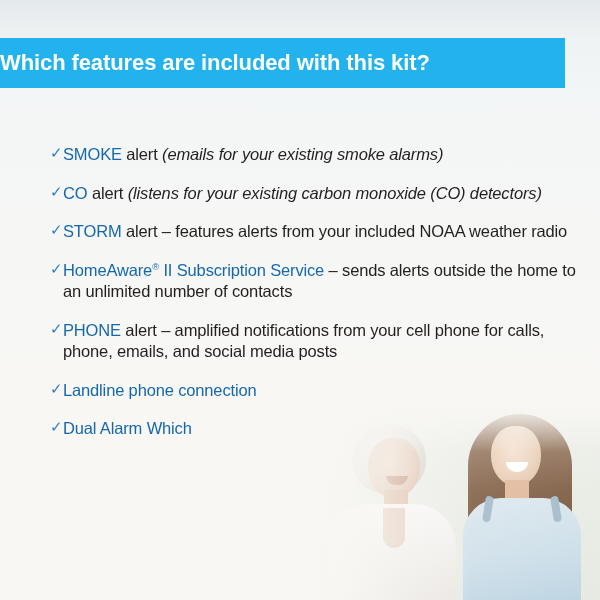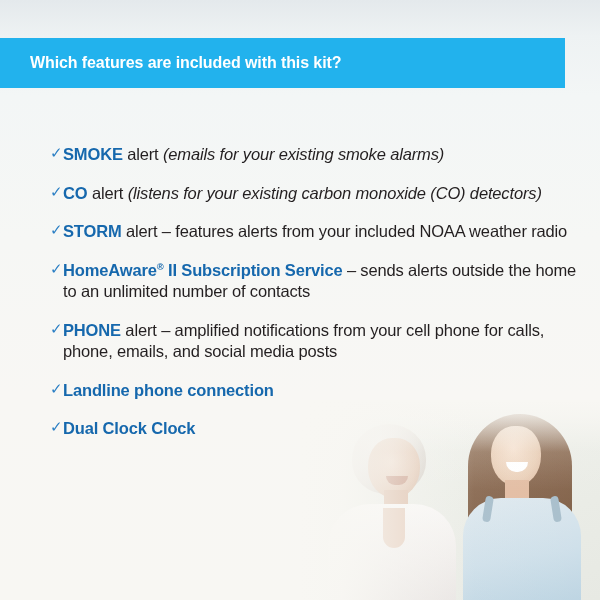--- a/index.html
+++ b/index.html
@@ -143,24 +143,23 @@
     left: 0;
     top: 38px;
     width: 565px;
     height: 50px;
     background: #22b2ed;
     display: flex;
     align-items: center;
   }
   #header-title {
     color: #ffffff;
-    font-size: 16px;
+    font-size: 22px;
     font-weight: bold;
     letter-spacing: -0.1px;
-    padding-left: 30px;
   }
 
   
   #feature-list {
     position: absolute;
     left: 50px;
     top: 144px;
     width: 535px;
   }
   .feature-item {
@@ -177,21 +176,21 @@
     left: 0;
     top: 1px;
     width: 11px;
     height: 14px;
     color: #2b7fc4;
     font-size: 15px;
     line-height: 15px;
   }
   .feature-item .term {
     color: #1668ad;
-    font-weight: bold;
+    font-weight: normal;
   }
   .feature-item .term .reg {
     font-size: 9.5px;
     vertical-align: super;
     line-height: 0;
   }
   .feature-item .rest {
     color: #231f20;
     margin-top: 28px;
   }
@@ -226,16 +225,16 @@
     <div id="header-title">Which features are included with this kit?</div>
   </div>
 
   <div id="feature-list">
       <div class="feature-item"><span class="check-icon">✓</span><span class="term">SMOKE</span><span class="rest"> alert </span><span class="rest italic">(emails for your existing smoke alarms)</span></div>
       <div class="feature-item"><span class="check-icon">✓</span><span class="term">CO</span><span class="rest"> alert </span><span class="rest italic">(listens for your existing carbon monoxide (CO) detectors)</span></div>
       <div class="feature-item"><span class="check-icon">✓</span><span class="term">STORM</span><span class="rest"> alert – features alerts from your included NOAA weather radio</span></div>
       <div class="feature-item"><span class="check-icon">✓</span><span class="term">HomeAware<sup class="reg">®</sup><span> II Subscription Service</span></span><span class="rest"> – sends alerts outside the home to an unlimited number of contacts</span></div>
       <div class="feature-item"><span class="check-icon">✓</span><span class="term">PHONE</span><span class="rest"> alert – amplified notifications from your cell phone for calls, phone, emails, and social media posts</span></div>
       <div class="feature-item"><span class="check-icon">✓</span><span class="term">Landline phone connection</span></div>
-      <div class="feature-item"><span class="check-icon">✓</span><span class="term">Dual Clock Clock</span></div>
+      <div class="feature-item"><span class="check-icon">✓</span><span class="term">Dual Alarm Which</span></div>
     </div>
 
 </div>
 
 </body></html>

